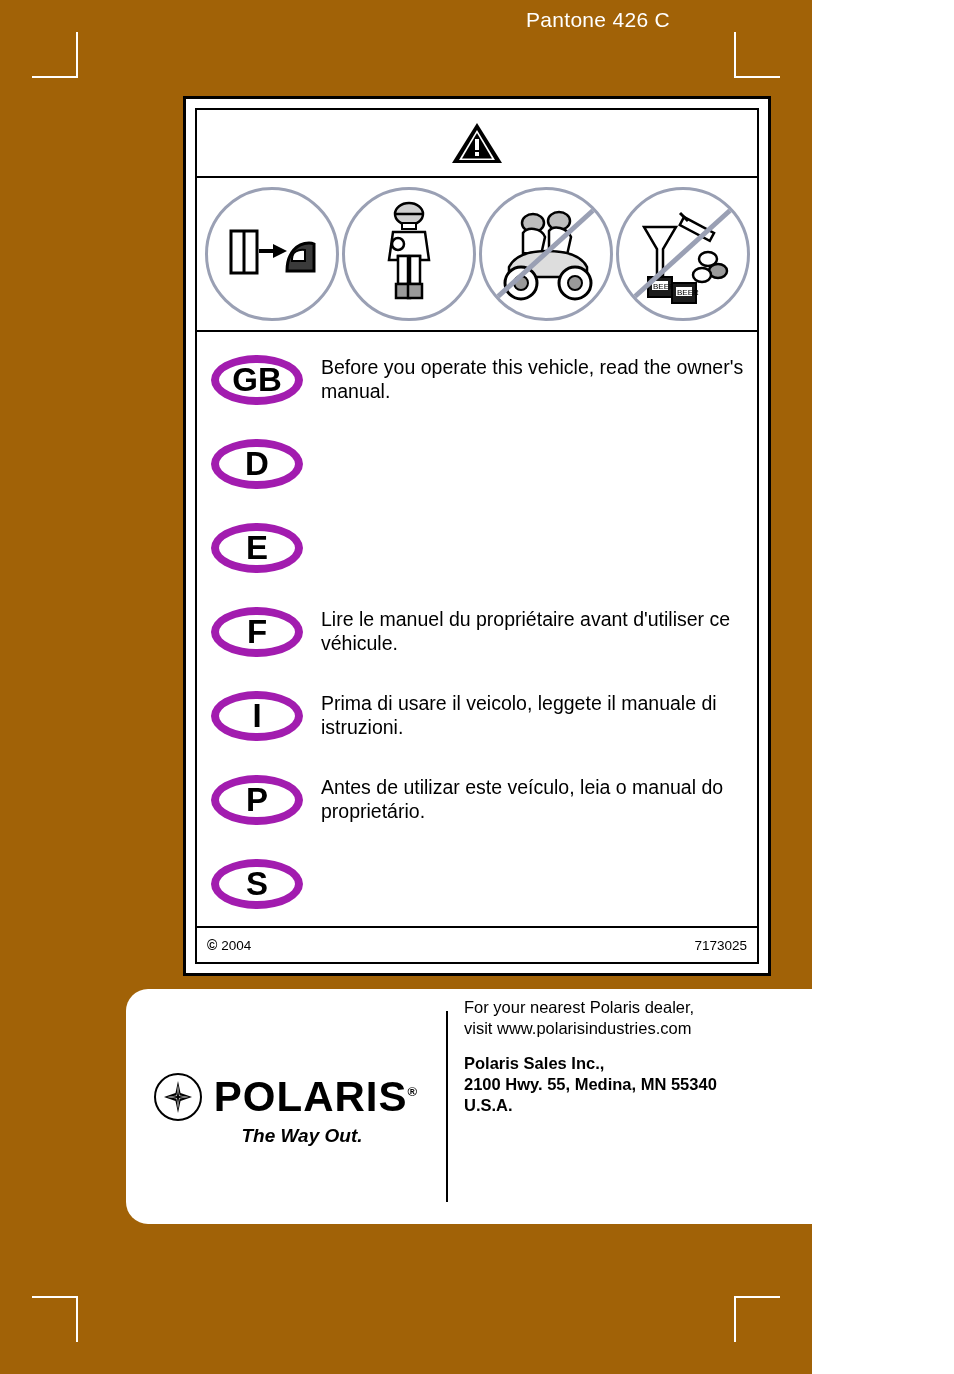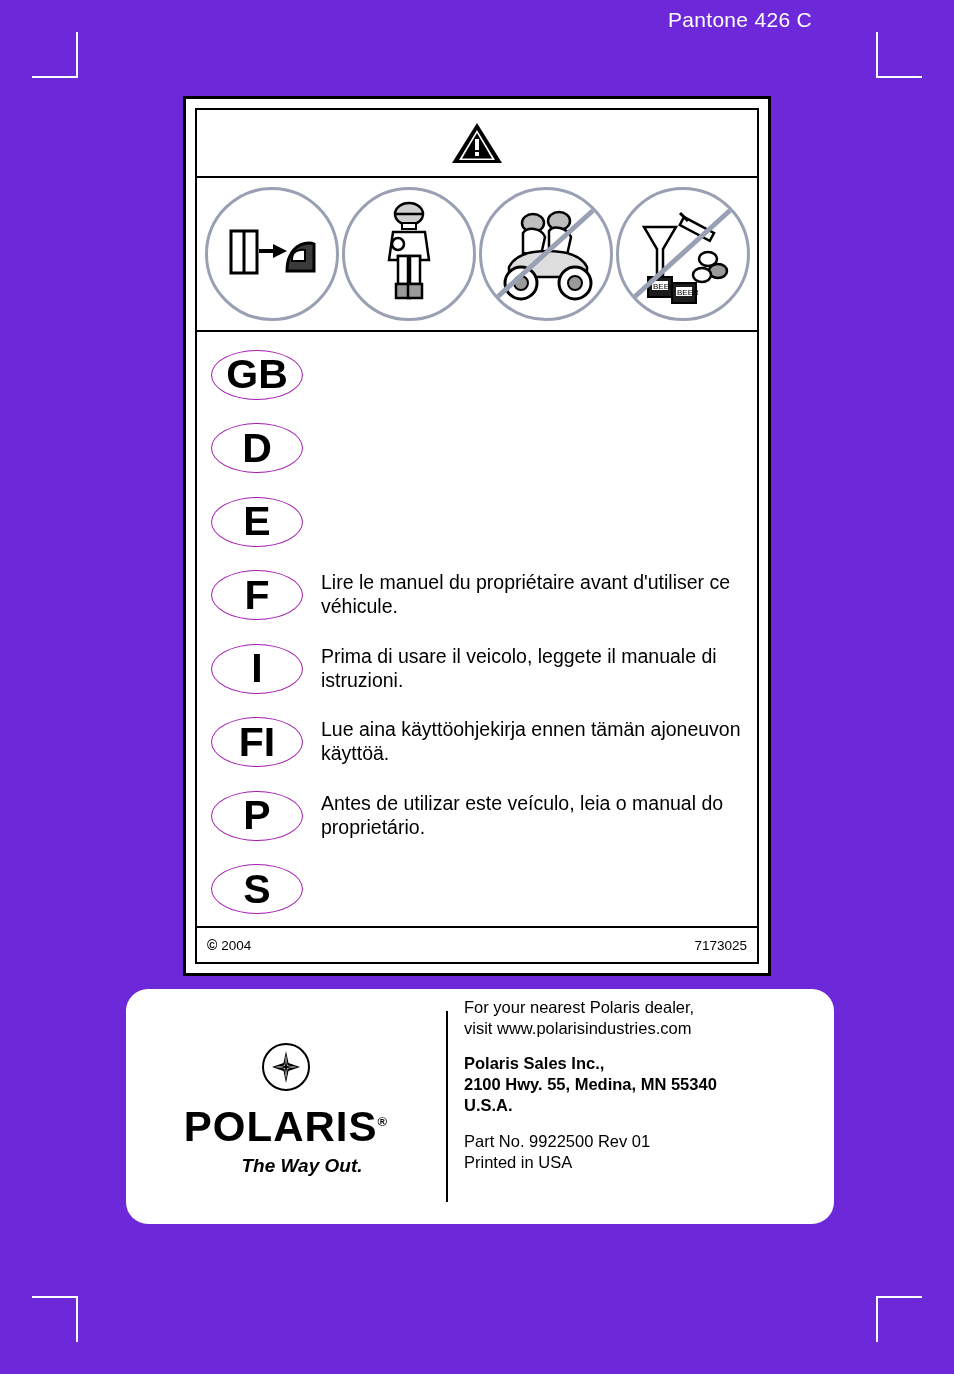--- a/index.html
+++ b/index.html
@@ -5,23 +5,23 @@
   html, body {
     margin: 0;
     padding: 0;
     background: #ffffff;
   }
   body {
     font-family: "Liberation Sans", sans-serif;
   }
   #page {
     position: relative;
-    width: 954px;
+    width: 812px;
     height: 1374px;
-    background: #6d28d9;
+    background: #a16207;
     overflow: hidden;
   }
   
   .pantone-label {
     position: absolute;
     top: 8px;
     right: 142px;
     color: #ffffff;
     font-size: 21px;
     letter-spacing: 0.3px;
@@ -122,26 +122,26 @@
   .lang-row {
     display: flex;
     align-items: center;
     padding: 0 10px 0 14px;
     min-height: 62px;
   }
   .lang-badge {
     flex: 0 0 auto;
     width: 92px;
     height: 50px;
-    border: 1px solid #a21caf;
+    border: 8px solid #a21caf;
     border-radius: 50%;
     display: flex;
     align-items: center;
     justify-content: center;
-    font-size: 41px;
+    font-size: 33px;
     font-weight: bold;
     color: #000000;
     font-family: "Liberation Sans", sans-serif;
     margin-right: 18px;
     box-sizing: border-box;
   }
   .lang-text {
     font-size: 19.5px;
     line-height: 1.22;
     color: #000000;
@@ -186,21 +186,20 @@
     display: flex;
     flex-direction: column;
     align-items: center;
     justify-content: center;
     padding-top: 6px;
   }
   .brand-row {
     display: flex;
     align-items: center;
     gap: 12px;
-    flex-direction: column;
   }
   .brand-star {
     width: 44px;
     height: 44px;
     border: 2px solid #000;
     border-radius: 50%;
     display: flex;
     align-items: center;
     justify-content: center;
   }
@@ -341,44 +340,41 @@
             <line x1="8" y1="104" x2="114" y2="8" stroke="#9aa0b4" stroke-width="5"></line>
           </svg>
         </div>
 
       </div>
 
       <div class="lang-list">
 
         <div class="lang-row">
           <div class="lang-badge">GB</div>
+          <div class="lang-text">Before you operate this vehicle, read the owner's manual.</div>
         </div>
 
         <div class="lang-row">
           <div class="lang-badge">D</div>
         </div>
 
         <div class="lang-row">
           <div class="lang-badge">E</div>
         </div>
 
         <div class="lang-row">
           <div class="lang-badge">F</div>
           <div class="lang-text">Lire le manuel du propriétaire avant d'utiliser ce véhicule.</div>
         </div>
 
         <div class="lang-row">
           <div class="lang-badge">I</div>
           <div class="lang-text">Prima di usare il veicolo, leggete il manuale di istruzioni.</div>
         </div>
 
-        <div class="lang-row">
-          <div class="lang-badge">FI</div>
-          <div class="lang-text">Lue aina käyttöohjekirja ennen tämän ajoneuvon käyttöä.</div>
-        </div>
 
         <div class="lang-row">
           <div class="lang-badge">P</div>
           <div class="lang-text">Antes de utilizar este veículo, leia o manual do proprietário.</div>
         </div>
 
         <div class="lang-row">
           <div class="lang-badge">S</div>
         </div>
 
@@ -411,18 +407,16 @@
     </div>
 
     <div class="info-divider"></div>
 
     <div class="info-col">
       <div class="info-block" style="white-space: pre-line;">For your nearest Polaris dealer,
 visit www.polarisindustries.com</div>
       <div class="info-block" style="white-space: pre-line; font-weight: bold;">Polaris Sales Inc.,
 2100 Hwy. 55, Medina, MN  55340
 U.S.A.</div>
-      <div class="info-block" style="white-space: pre-line;">Part No. 9922500  Rev 01
-Printed in USA</div>
     </div>
   </div>
 
 </div>
 
 </body></html>

